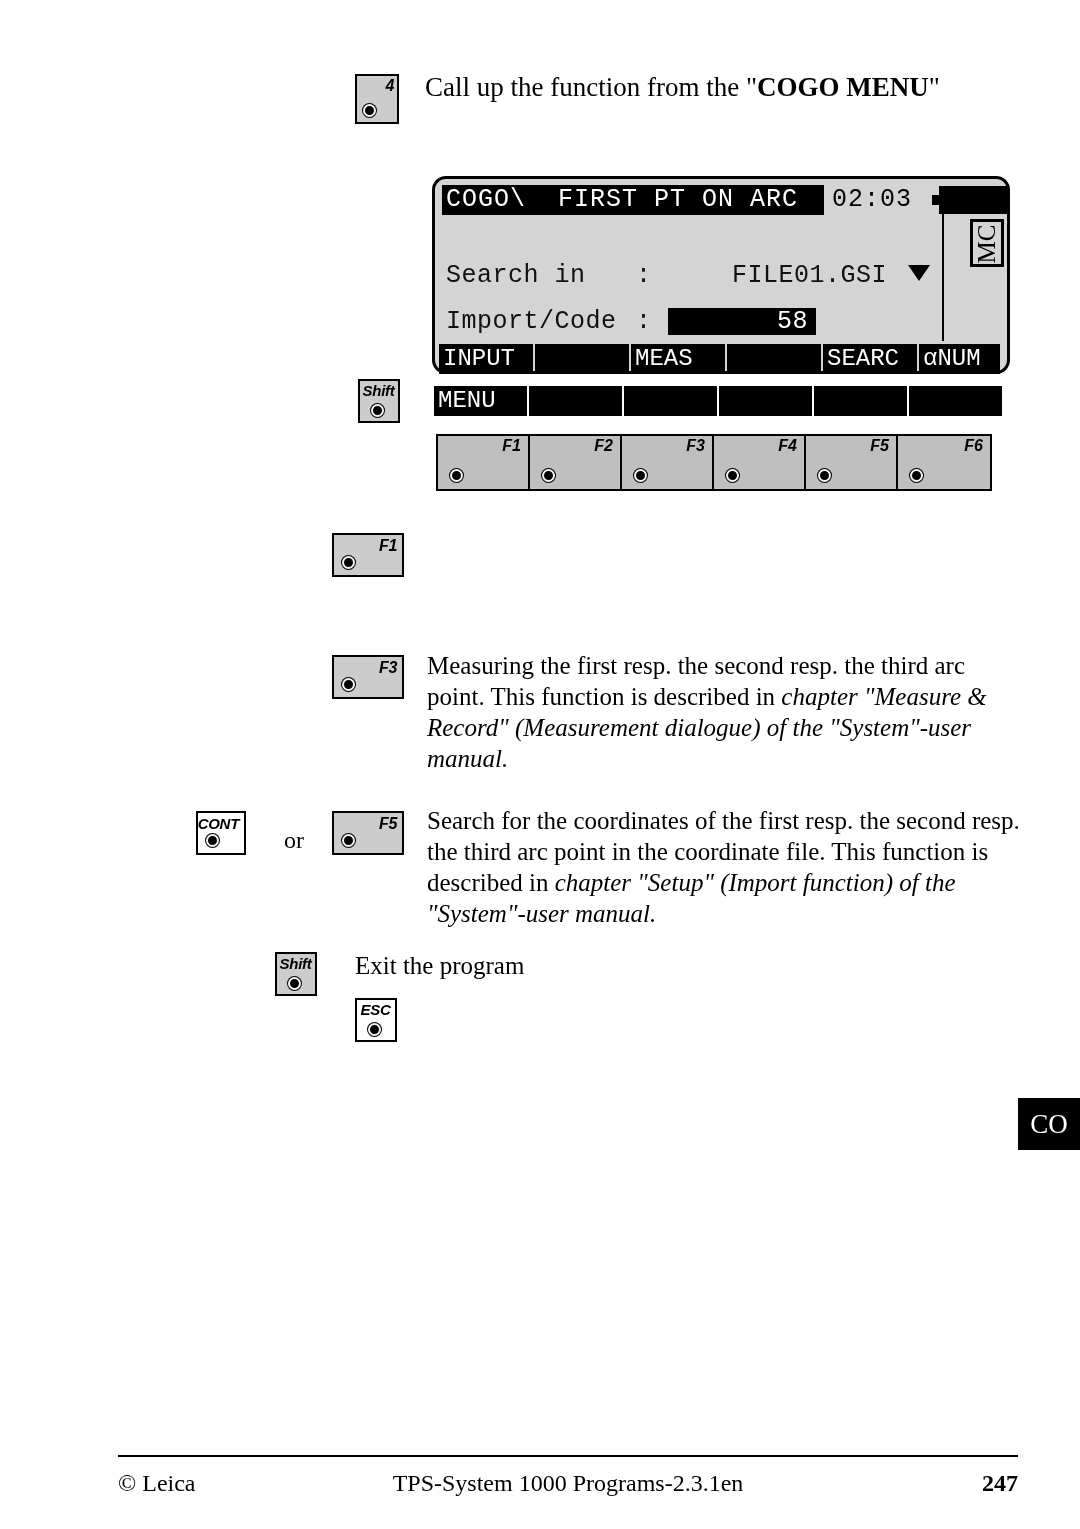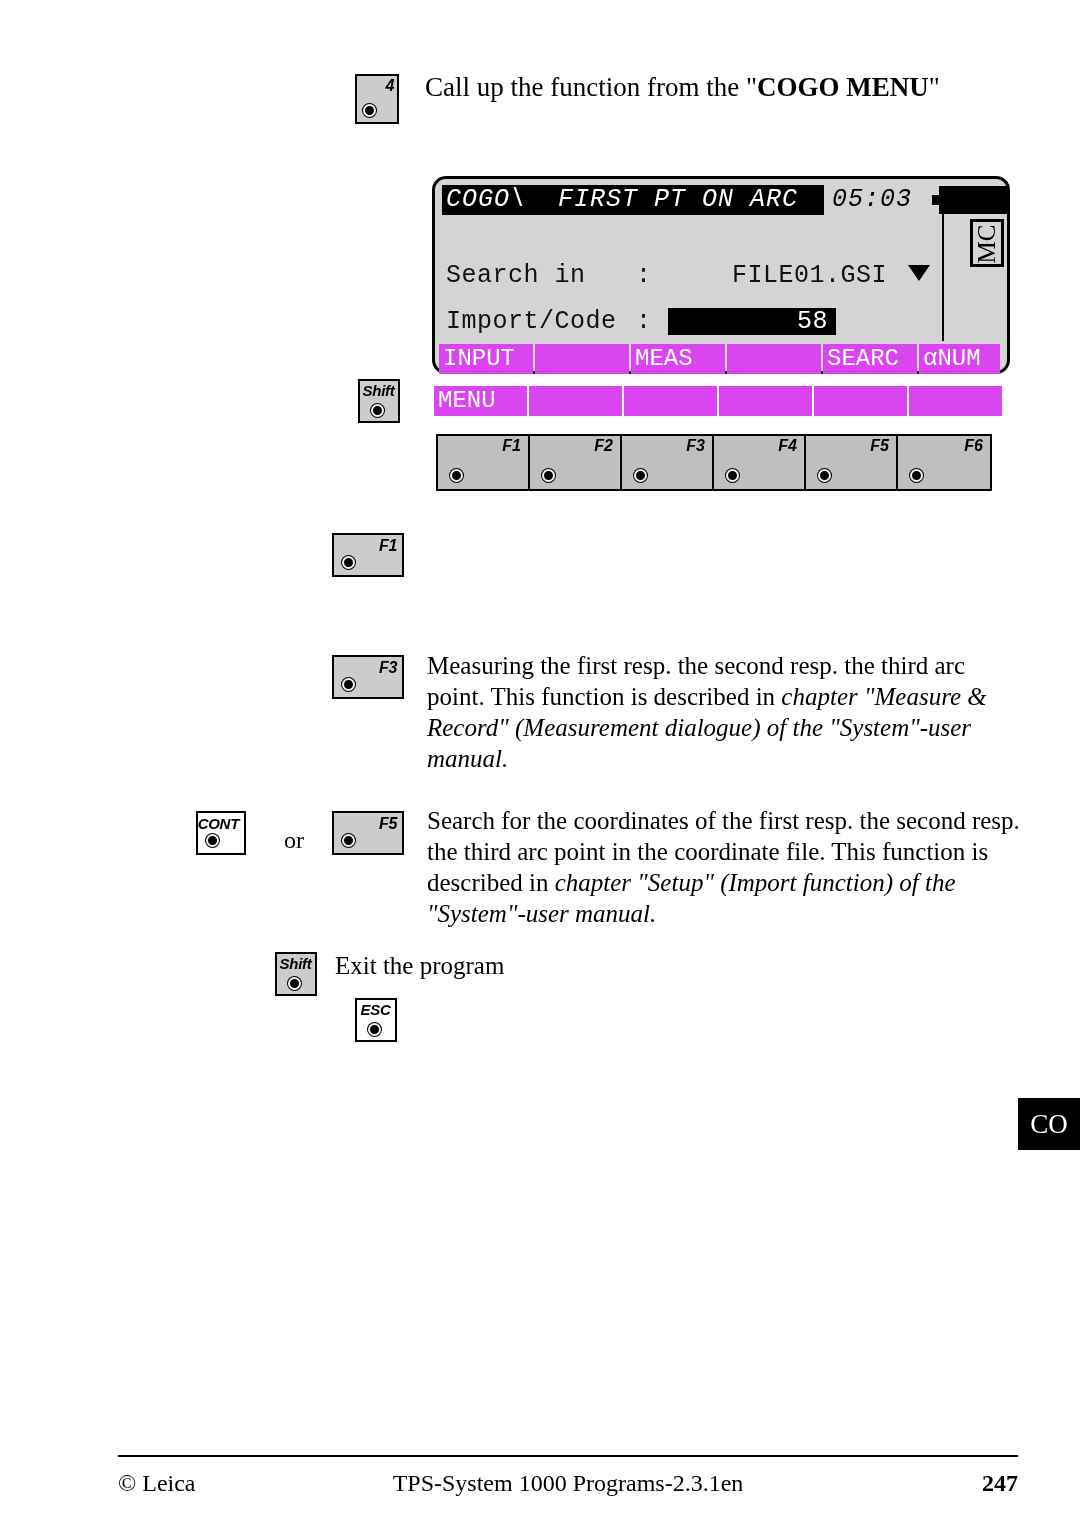--- a/index.html
+++ b/index.html
@@ -73,21 +73,20 @@
     width:578px; height:198px;
     background:#d4d4d4;
     border:3px solid #000;
     border-radius:14px;
     padding:6px 7px 6px 7px;
     font-family:"Liberation Mono", monospace;
   }
   .lcd-title {
     position:relative;
     height:30px;
-    font-style:italic;
   }
   .lcd-title .tbar {
     position:absolute; left:0; top:0;
     width:382px; height:30px;
     background:#000; color:#fff;
     font-size:25px; line-height:30px;
     padding-left:4px;
     letter-spacing:1px;
     white-space:pre;
   }
@@ -118,21 +117,21 @@
     color:#111;
     letter-spacing:0.5px;
   }
   .r1 { top:20px; }
   .r2 { top:47px; }
   .r3 { top:93px; }
   .lcd-row .lbl { display:inline-block; width:190px; }
   .lcd-row .col { display:inline-block; width:32px; }
   .lcd-row .val { display:inline-block; width:225px; text-align:right; padding-right:6px; }
   .lcd-row .valinv {
-    display:inline-block; width:168px;
+    display:inline-block; width:148px;
     background:#000; color:#fff;
     text-align:right; padding-right:8px;
   }
   .dropdown-arrow {
     position:absolute; left:466px; top:50px;
     width:0;height:0;
     border-left:11px solid transparent;
     border-right:11px solid transparent;
     border-top:16px solid #000;
   }
@@ -160,21 +159,21 @@
     left:-10px; top:8px;
   }
 
   
   .softrow {
     position:absolute;
     display:flex;
     gap:2px;
   }
   .softrow .sk {
-    background:#d946ef;
+    background:#000000;
     color:#fff;
     font-family:"Liberation Mono", monospace;
     font-size:24px;
     line-height:30px;
     height:30px;
     padding-left:4px;
     white-space:pre;
     overflow:hidden;
   }
   .sk-w1 { width:94px; }
@@ -230,21 +229,21 @@
   .d1 { left:332px; top:528px; width:700px; }
   .d2 { left:332px; top:650px; width:700px; }
   .d3 { left:196px; top:805px; width:840px; }
   .d3 .cont-cell { position:absolute; left:0; top:6px; }
   .d3 .or-cell { position:absolute; left:88px; top:20px; font-size:24px; }
   .d3 .f5-cell { position:absolute; left:136px; top:6px; }
   .d3 .body { margin-left:231px; width:600px; }
   .d4 { left:275px; top:950px; width:700px; }
   .d4 .shift-cell { position:absolute; left:0; top:2px; }
   .d4 .esc-cell { position:absolute; left:80px; top:2px;margin-top:46px; }
-  .d4 .body { margin-left:60px; width:520px; }
+  .d4 .body { margin-left:80px; width:520px; }
 
   
   .co-tab {
     position:absolute;
     right:0; top:1098px;
     width:62px; height:52px;
     background:#000;
     color:#fff;
     font-size:27px;
     line-height:52px;
@@ -279,21 +278,21 @@
   </div>
   <div class="step-text">
     <span>Call up the function from the "</span><b>COGO MENU</b><span>"</span>
   </div>
 </div>
 
 <div class="lcd-wrap">
 
   <div class="lcd-title">
     <div class="tbar">COGO\  FIRST PT ON ARC</div>
-    <div class="tclock">05:03</div>
+    <div class="tclock">02:03</div>
     <div class="batt-nub"></div>
     <div class="batt"></div>
   </div>
 
   <div class="lcd-body">
 
 
     <div class="lcd-row r2"><span class="lbl">Search in</span><span class="col">:</span><span class="val">FILE01.GSI</span></div>
 
     <div class="dropdown-arrow"></div>

